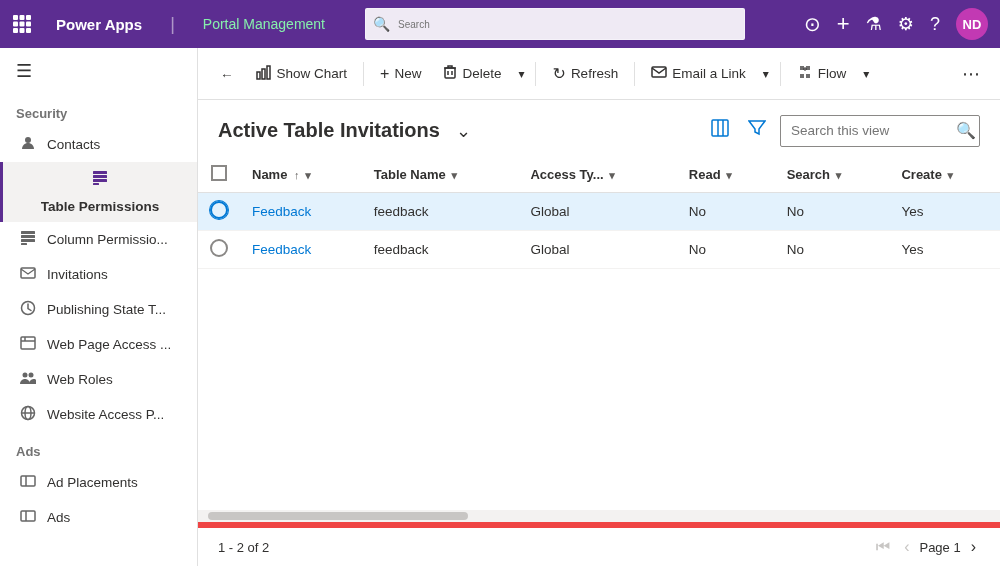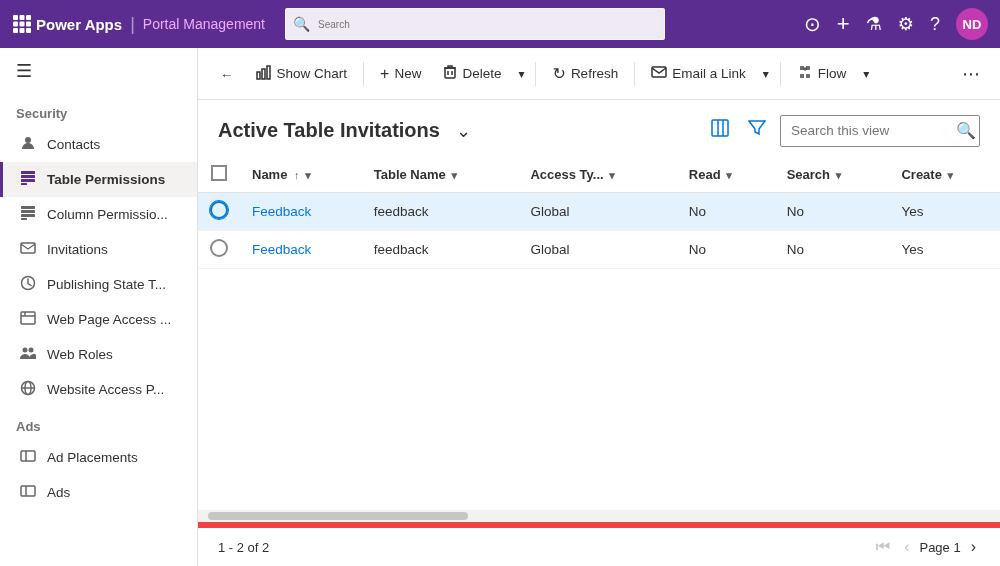--- a/index.html
+++ b/index.html
@@ -5,21 +5,21 @@
     * { box-sizing: border-box; margin: 0; padding: 0; }
     body { font-family: 'Segoe UI', sans-serif; font-size: 14px; background: #fff; color: #333; display: flex; flex-direction: column; height: 566px; overflow: hidden; }
 
     
     .top-nav {
       height: 48px;
       background: #5c2d91;
       display: flex;
       align-items: center;
       padding: 0 12px;
-      gap: 4px;
+      gap: 24px;
       flex-shrink: 0;
     }
     .top-nav-waffle {
       color: #fff;
       font-size: 20px;
       cursor: pointer;
       display: flex;
       align-items: center;
     }
     .top-nav-brand {
@@ -27,21 +27,21 @@
       font-weight: 600;
       font-size: 15px;
       white-space: nowrap;
     }
     .top-nav-divider {
       color: rgba(255,255,255,0.5);
       font-size: 18px;
       margin: 0 4px;
     }
     .top-nav-app {
-      color: #f0abfc;
+      color: #86efac;
       font-size: 14px;
       white-space: nowrap;
     }
     .top-nav-search {
       flex: 1;
       max-width: 380px;
       margin: 0 16px;
     }
     .top-nav-search input {
       width: 100%;
@@ -127,20 +127,21 @@
       padding: 8px 16px;
       cursor: pointer;
       font-size: 13.5px;
       color: #323130;
       border-left: 3px solid transparent;
     }
     .sidebar-item.active {
       border-left: 3px solid #5c2d91;
       background: #f3f2f1;
       font-weight: 600;
+      flex-direction: column;
     }
     .sidebar-item .item-icon {
       font-size: 15px;
       color: #666;
       width: 18px;
       text-align: center;
       flex-shrink: 0;
     }
     .sidebar-item .item-label {
       overflow: hidden;

